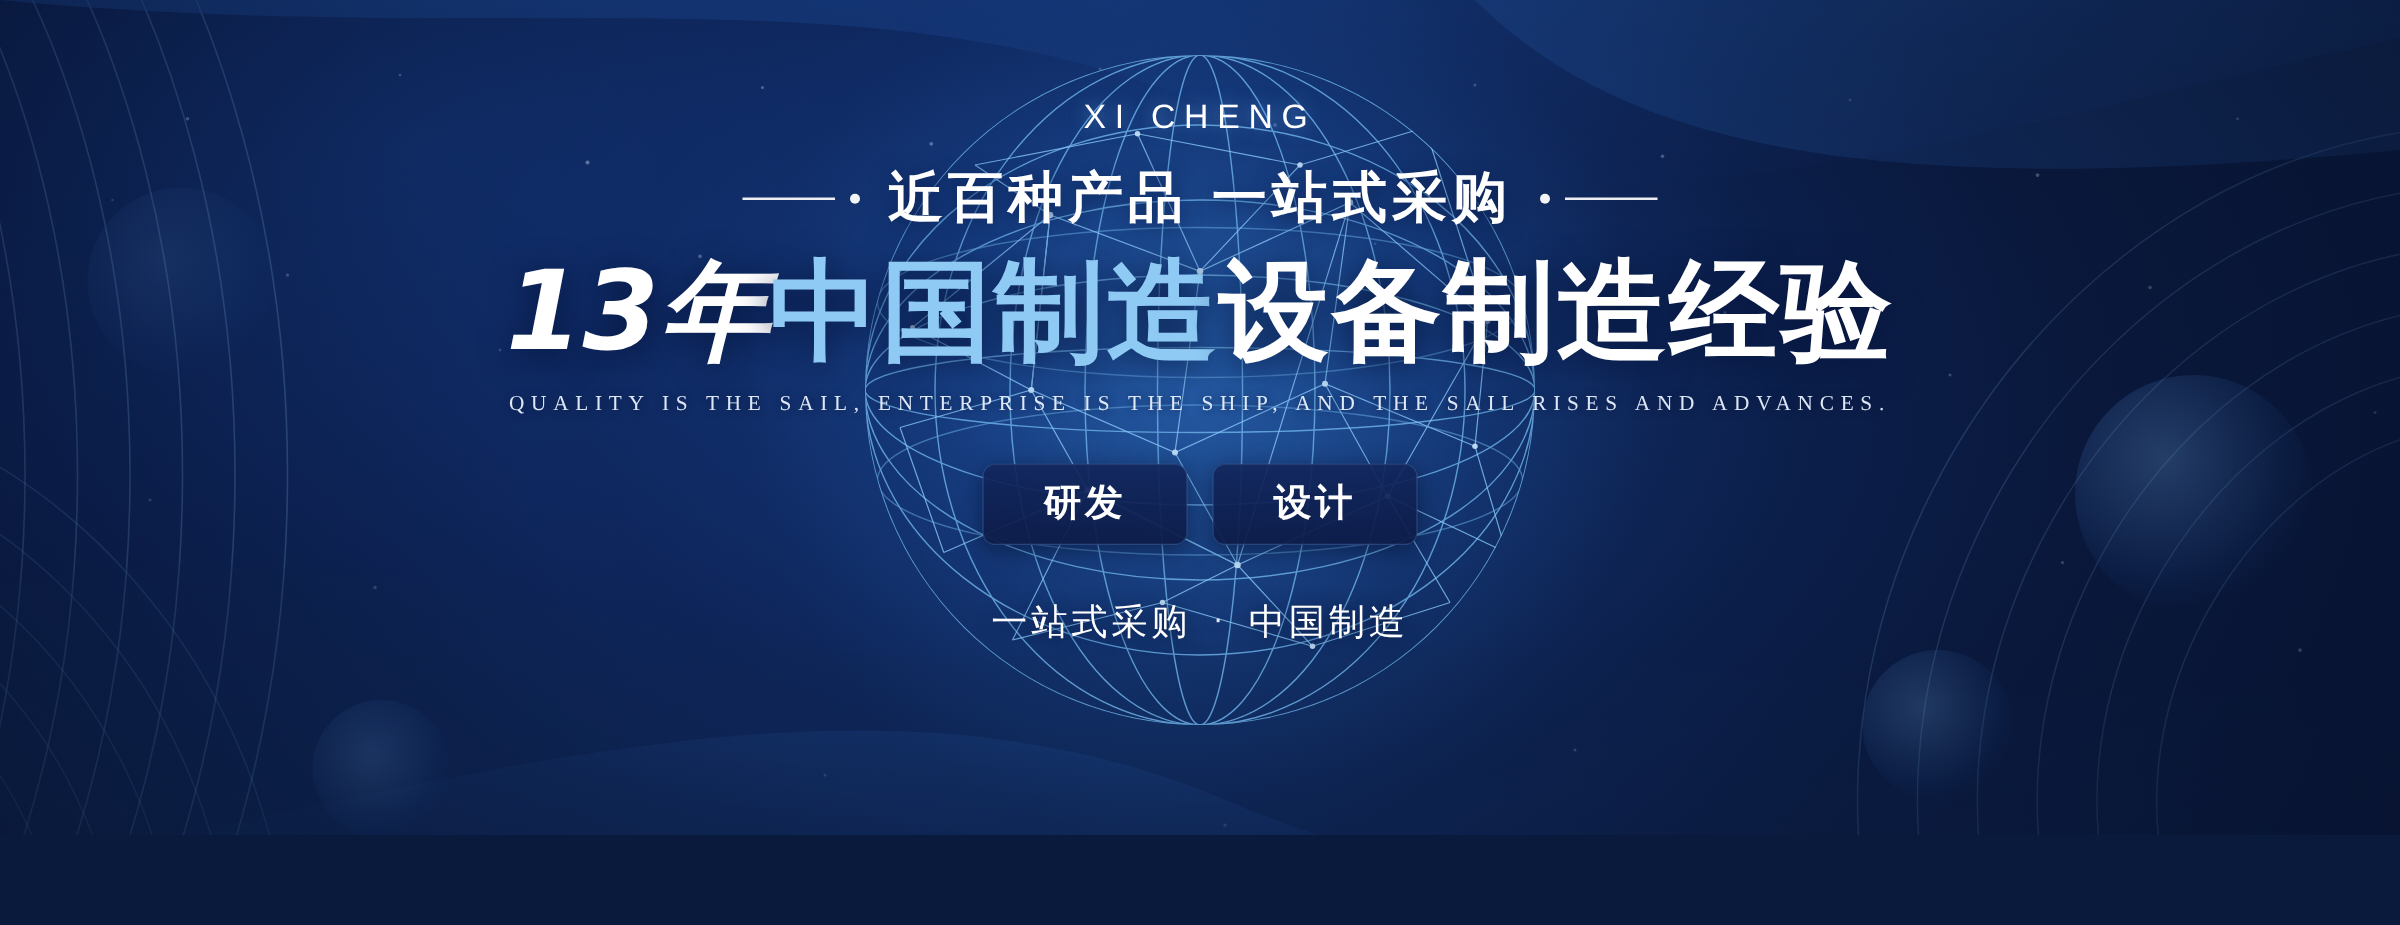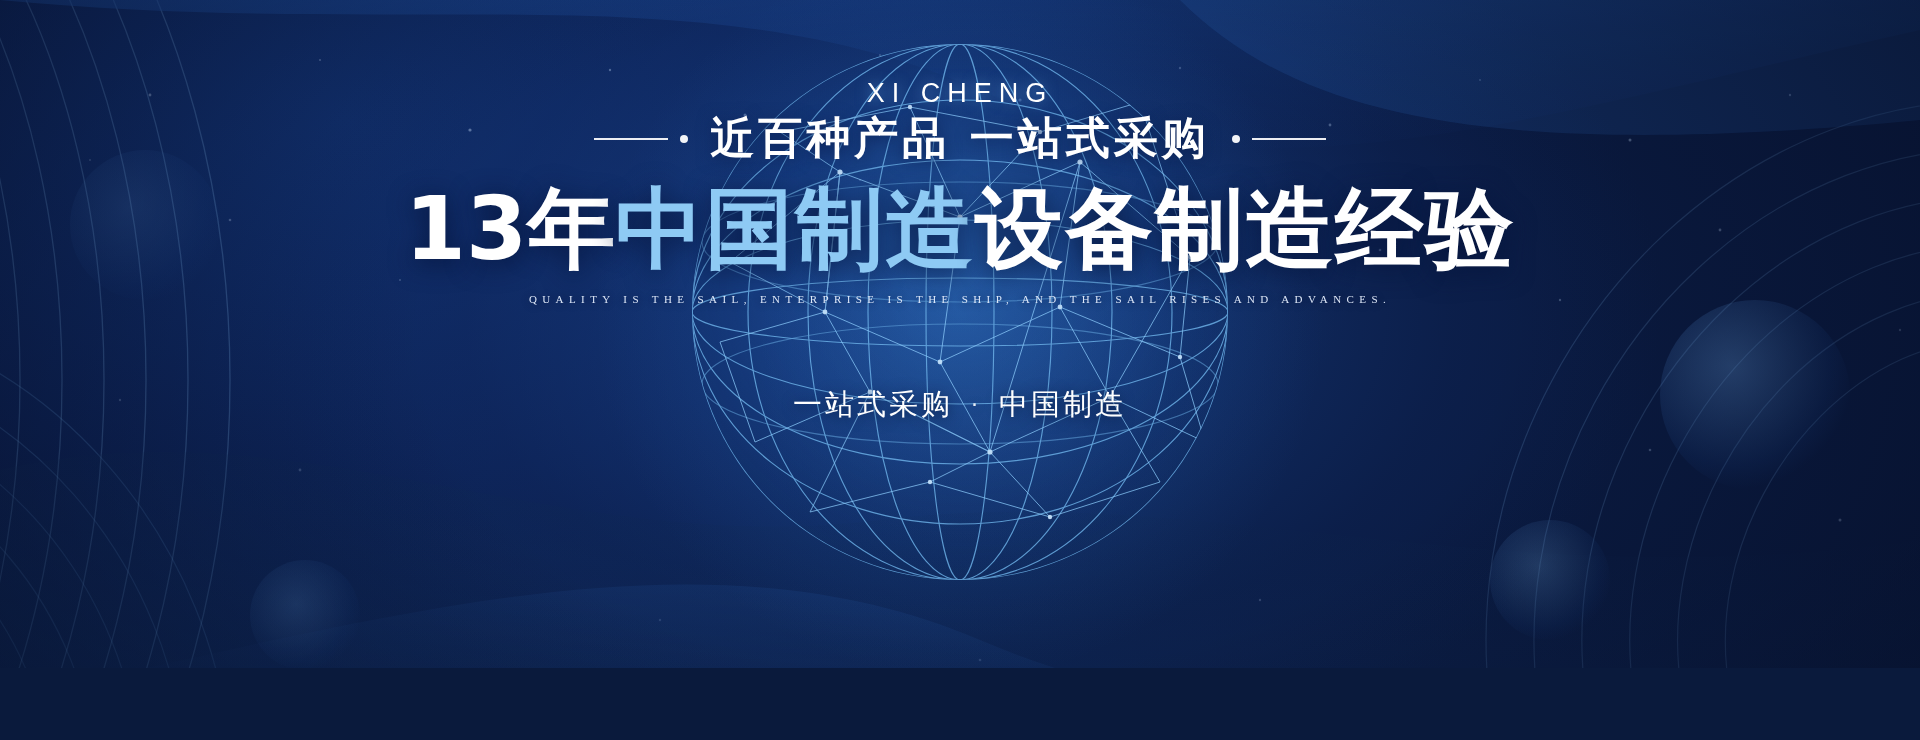--- a/index.html
+++ b/index.html
@@ -62,20 +62,21 @@
   .brand-en{
     margin-top:78px;
     font-size:27px;
     letter-spacing:7px;
     color:#ffffff;
     font-weight:400;
     text-shadow:0 0 14px rgba(120,190,255,.55);
   }
 
   .sub-row{
+    margin-top:20px;
     display:flex;align-items:center;justify-content:center;gap:22px;
   }
   .deco{display:flex;align-items:center;gap:12px;}
   .deco .bar{width:74px;height:2px;background:#ffffff;opacity:.92;}
   .deco .dot{width:8px;height:8px;border-radius:50%;background:#ffffff;opacity:.95;}
   .deco.right{flex-direction:row-reverse;}
 
   .sub-title{
     font-size:44px;
     font-weight:bold;
@@ -91,26 +92,26 @@
     font-size:88px;
     font-weight:bold;
     letter-spacing:2px;
     line-height:1.12;
     white-space:nowrap;
     font-family:"DejaVu Sans","Liberation Sans",sans-serif;
     text-shadow:0 4px 26px rgba(6,20,60,.9);
   }
   .headline .w{color:#ffffff;}
   .headline .a{color:#8ecaf4;}
-  .headline .num{letter-spacing:0;}
+  .headline .num{font-style:italic;letter-spacing:0;}
 
   .tagline{
     margin-top:14px;
     font-family:"Liberation Serif","DejaVu Serif",serif;
-    font-size:11px;
+    font-size:17px;
     letter-spacing:5.4px;
     color:#e8f1ff;
     opacity:.95;
     white-space:nowrap;
     text-shadow:0 1px 8px rgba(8,22,60,.9);
   }
 
   .tags{
     margin-top:38px;
     display:flex;gap:20px;justify-content:center;align-items:center;
@@ -327,20 +328,22 @@
       </span>
     </div>
 
     <div class="headline">
       <span class="w num">13年</span><span class="a">中国制造</span><span class="w">设备制造经验</span>
     </div>
 
     <div class="tagline">QUALITY IS THE SAIL, ENTERPRISE IS THE SHIP, AND THE SAIL RISES AND ADVANCES.</div>
 
     <div class="tags">
+      <div class="tag">研发</div>
+      <div class="tag">设计</div>
     </div>
 
     <div class="footer-row">
       <span>一站式采购</span>
       <span class="sep">·</span>
       <span>中国制造</span>
     </div>
 
   </div>
 </div>

